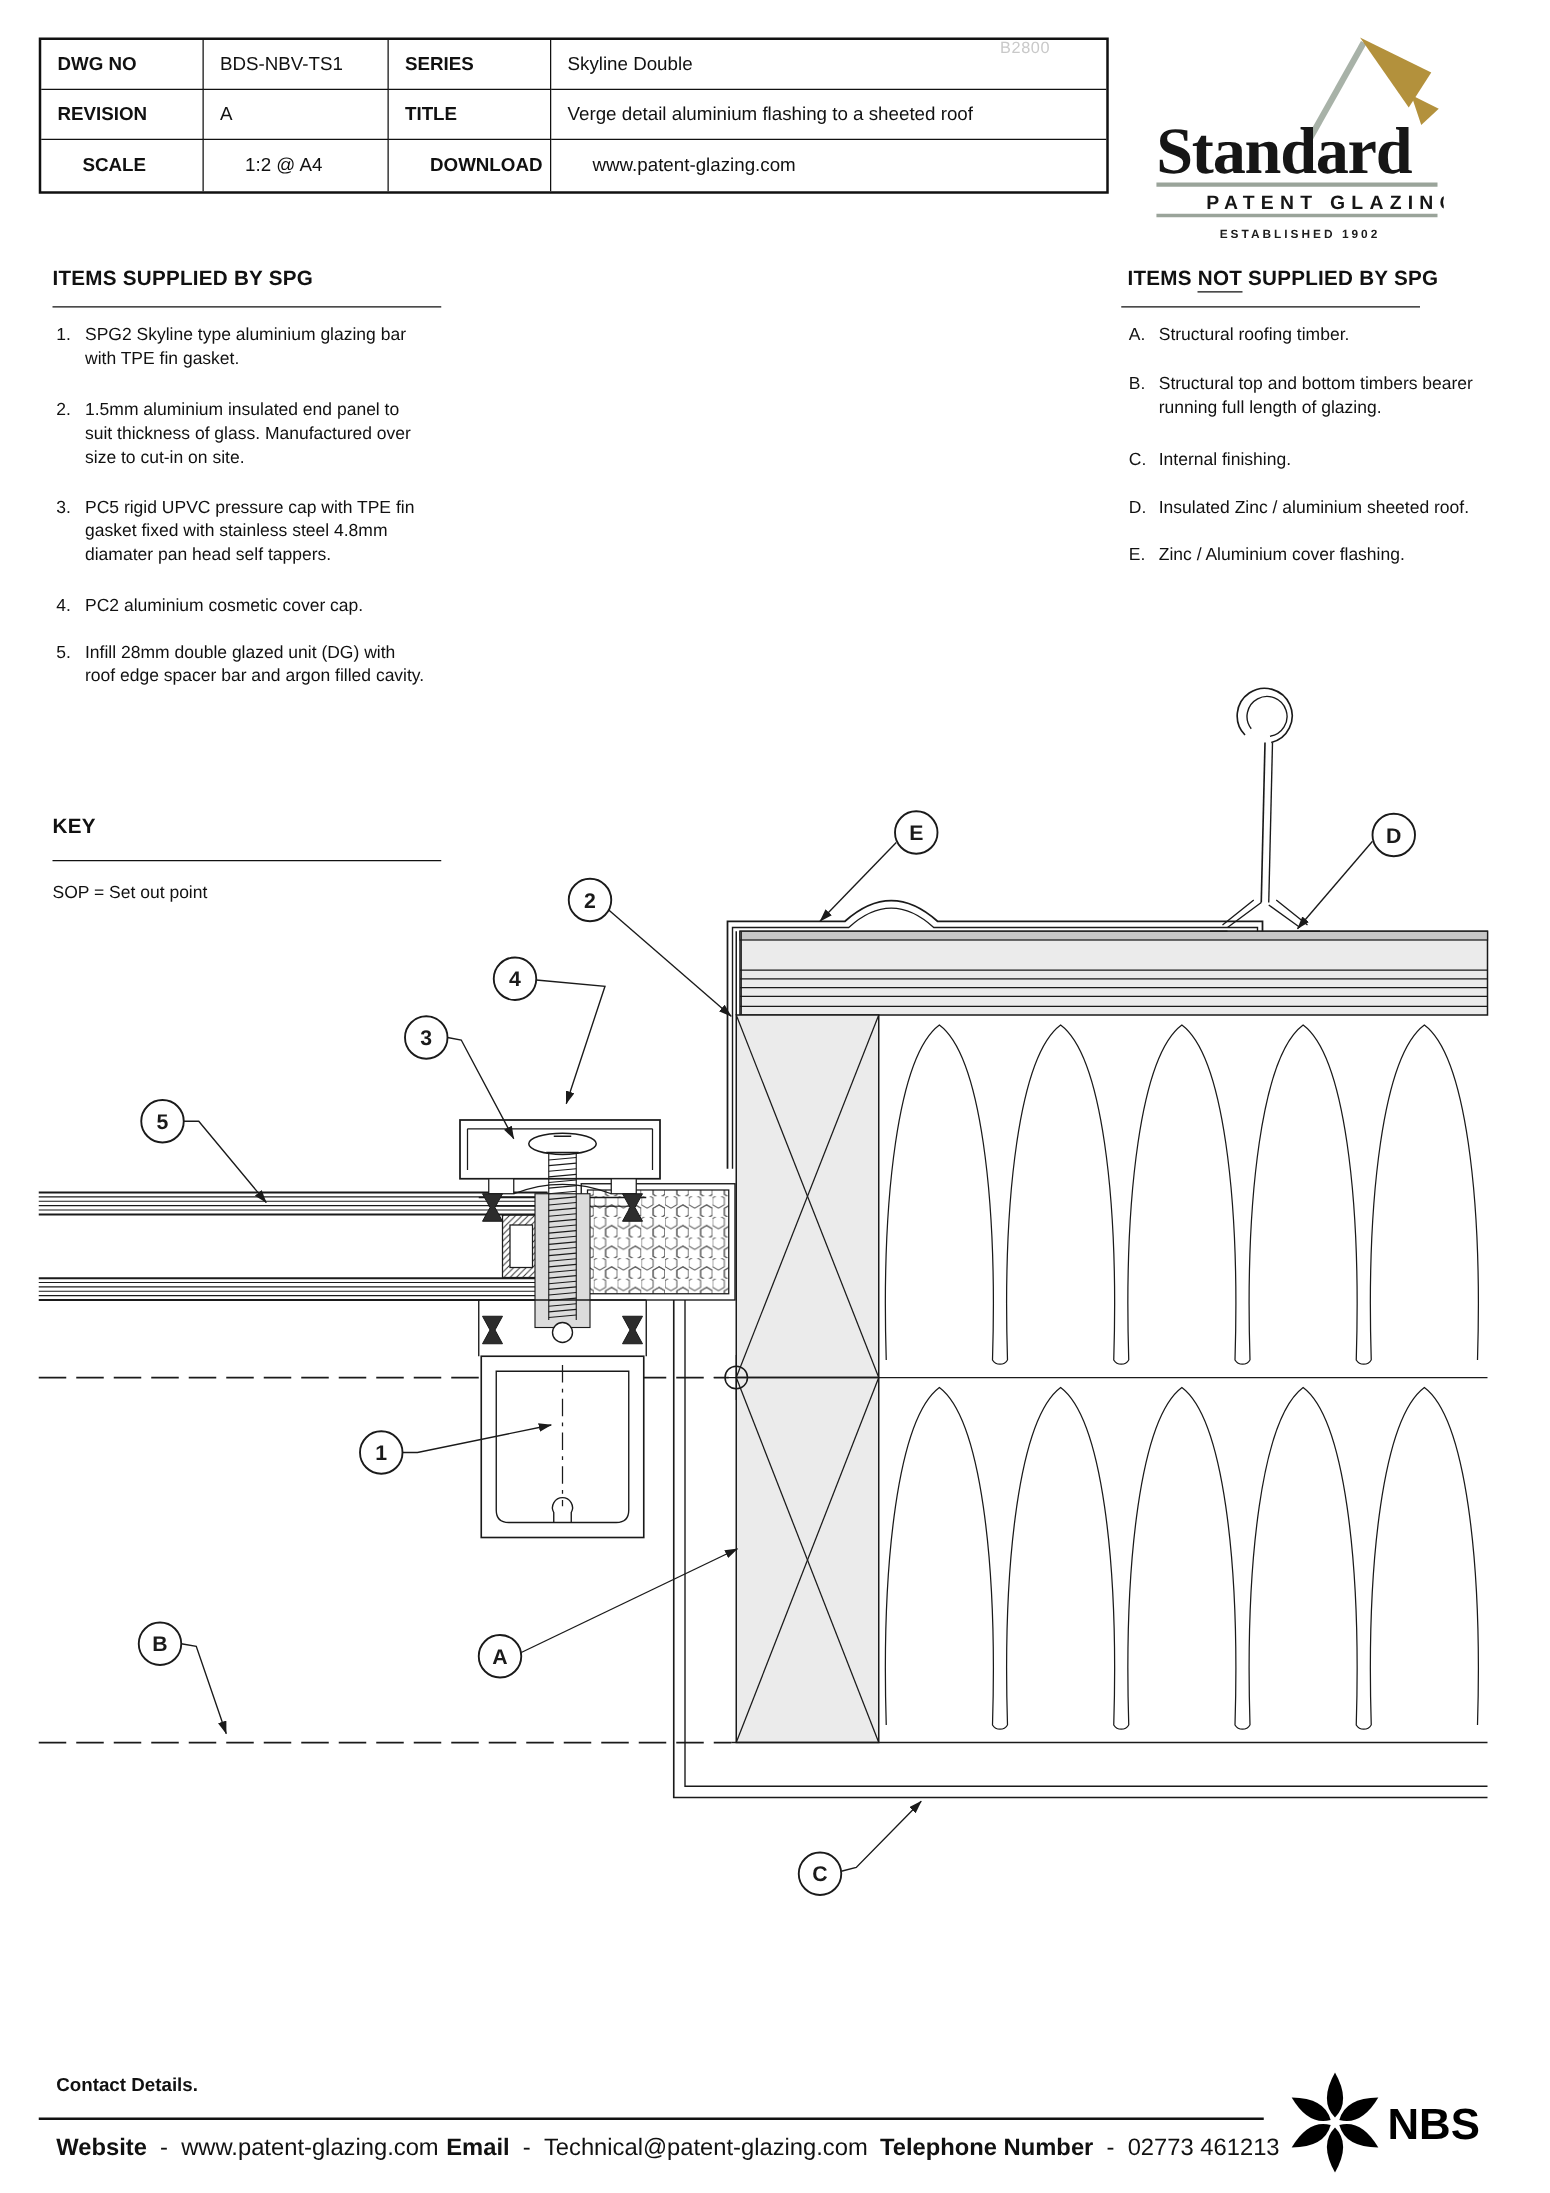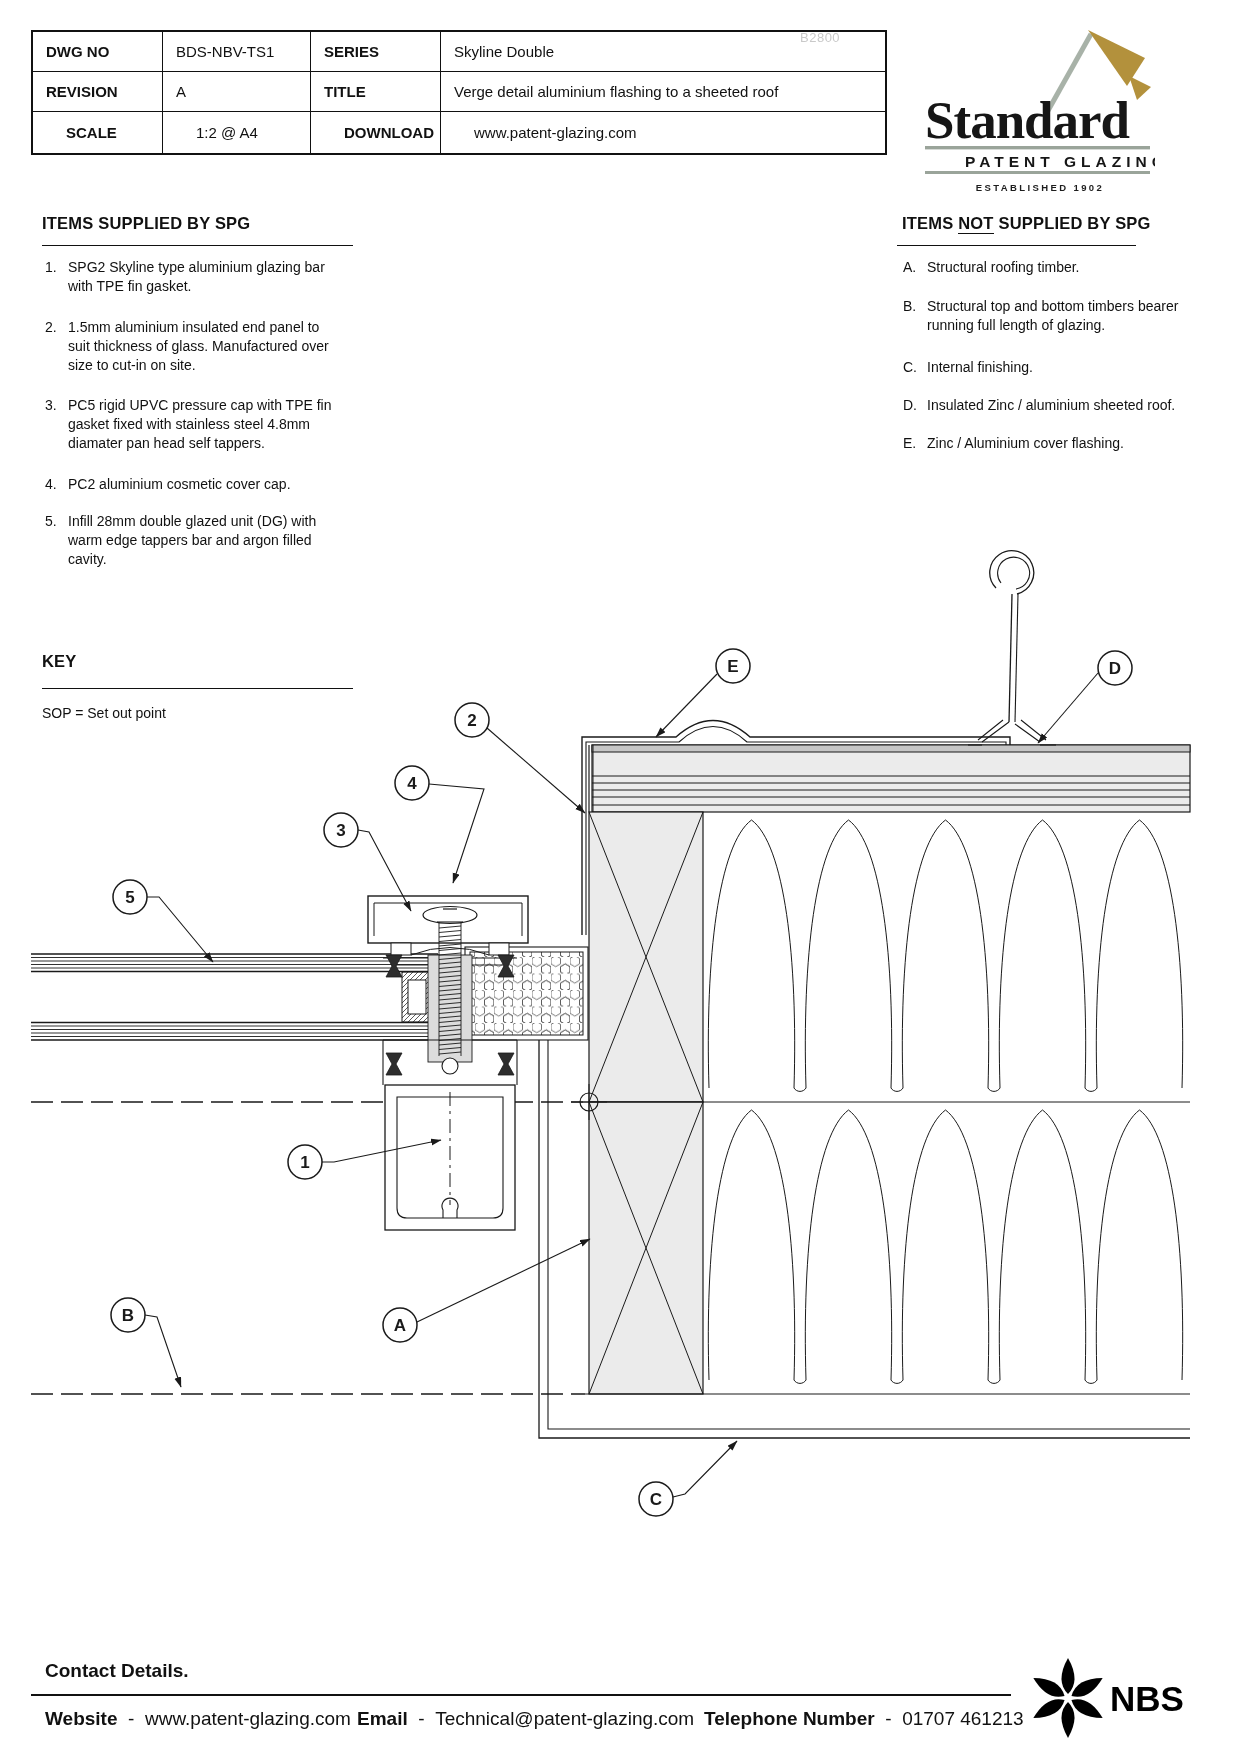--- a/index.html
+++ b/index.html
@@ -18,21 +18,21 @@
   .watermark{position:absolute;left:800px;top:30px;width:80px;text-align:left;
              font-size:13px;color:#c9c9c9;letter-spacing:.5px;}
   
   .sec-head{position:absolute;font-size:16.5px;font-weight:bold;letter-spacing:.2px;white-space:nowrap;}
   .sec-rule{position:absolute;border-top:1.6px solid #111;}
   .li-row{position:absolute;font-size:14px;line-height:19px;}
   .li-num{position:absolute;left:0;top:0;}
   .li-text{display:block;}
   .undl{border-bottom:1.8px solid #111;padding-bottom:1px;}
   
-  .foot-head{position:absolute;left:45px;top:1660px;font-size:19px;font-weight:bold;}
+  .foot-head{position:absolute;left:45px;top:1660px;font-size:15px;font-weight:bold;}
   .foot-rule{position:absolute;left:31px;top:1694px;width:980px;border-top:2px solid #111;}
   .foot-item{position:absolute;top:1708px;font-size:19px;white-space:nowrap;}
   .foot-item b{font-weight:bold;}
 </style>
 </head>
 <body>
 
 <div class="page">
 
   <svg id="dwg" class="abs" style="left:0;top:0;" width="1240" height="1754" viewBox="0 0 1240 1754">
@@ -278,21 +278,21 @@
       <div class="li-row" style="top: 396px; width: 295px;">
         <span class="li-num">3.</span>
         <span class="li-text" style="margin-left: 23px; width: 272px;">PC5 rigid UPVC pressure cap with TPE fin gasket fixed with stainless steel 4.8mm diamater pan head self tappers.</span>
       </div>
       <div class="li-row" style="top: 475px; width: 295px;">
         <span class="li-num">4.</span>
         <span class="li-text" style="margin-left: 23px; width: 272px;">PC2 aluminium cosmetic cover cap.</span>
       </div>
       <div class="li-row" style="top: 512px; width: 295px;">
         <span class="li-num">5.</span>
-        <span class="li-text" style="margin-left: 23px; width: 272px;">Infill 28mm double glazed unit (DG) with warm edge tappers bar and argon filled cavity.</span>
+        <span class="li-text" style="margin-left: 23px; width: 272px;">Infill 28mm double glazed unit (DG) with roof edge spacer bar and argon filled cavity.</span>
       </div>
     </div>
 
   <div class="sec-head" style="left:902px;top:214px;"><span>ITEMS </span><span class="undl">NOT</span><span> SUPPLIED BY SPG</span></div>
   <div class="sec-rule" style="left:897px;top:245px;width:239px;"></div>
   <div id="notsupplied-list" class="abs" style="left:903px;top:0;">
       <div class="li-row" style="top: 258px; width: 276px;">
         <span class="li-num">A.</span>
         <span class="li-text" style="margin-left: 24px; width: 252px;">Structural roofing timber.</span>
       </div>
@@ -315,21 +315,21 @@
     </div>
 
   <div class="sec-head" style="left:42px;top:652px;">KEY</div>
   <div class="sec-rule" style="left:42px;top:688px;width:311px;"></div>
   <div class="abs" style="left:42px;top:705px;font-size:14px;">SOP = Set out point</div>
 
   <div class="foot-head">Contact Details.</div>
   <div class="foot-rule"></div>
   <div class="foot-item" style="left:45px;"><b>Website</b>&nbsp;&nbsp;<span>-</span>&nbsp;&nbsp;<span>www.patent-glazing.com</span></div>
   <div class="foot-item" style="left:357px;"><b>Email</b>&nbsp;&nbsp;<span>-</span>&nbsp;&nbsp;<span>Technical@patent-glazing.com</span></div>
-  <div class="foot-item" style="left:704px;"><b>Telephone Number</b>&nbsp;&nbsp;<span>-</span>&nbsp;&nbsp;<span>01707 461213</span></div>
+  <div class="foot-item" style="left:704px;"><b>Telephone Number</b>&nbsp;&nbsp;<span>-</span>&nbsp;&nbsp;<span>02773 461213</span></div>
 
   <svg class="abs" style="left:1028px;top:1655px;" width="170" height="86" viewBox="0 0 170 86">
     <g id="nbs-flower" transform="translate(40,43)">
         <path d="M0,-4 Q13,-17 0,-40 Q-13,-17 0,-4 Z" transform="rotate(0)" fill="#000"></path>
         <path d="M0,-4 Q13,-17 0,-40 Q-13,-17 0,-4 Z" transform="rotate(60)" fill="#000"></path>
         <path d="M0,-4 Q13,-17 0,-40 Q-13,-17 0,-4 Z" transform="rotate(120)" fill="#000"></path>
         <path d="M0,-4 Q13,-17 0,-40 Q-13,-17 0,-4 Z" transform="rotate(180)" fill="#000"></path>
         <path d="M0,-4 Q13,-17 0,-40 Q-13,-17 0,-4 Z" transform="rotate(240)" fill="#000"></path>
         <path d="M0,-4 Q13,-17 0,-40 Q-13,-17 0,-4 Z" transform="rotate(300)" fill="#000"></path>
       </g>

